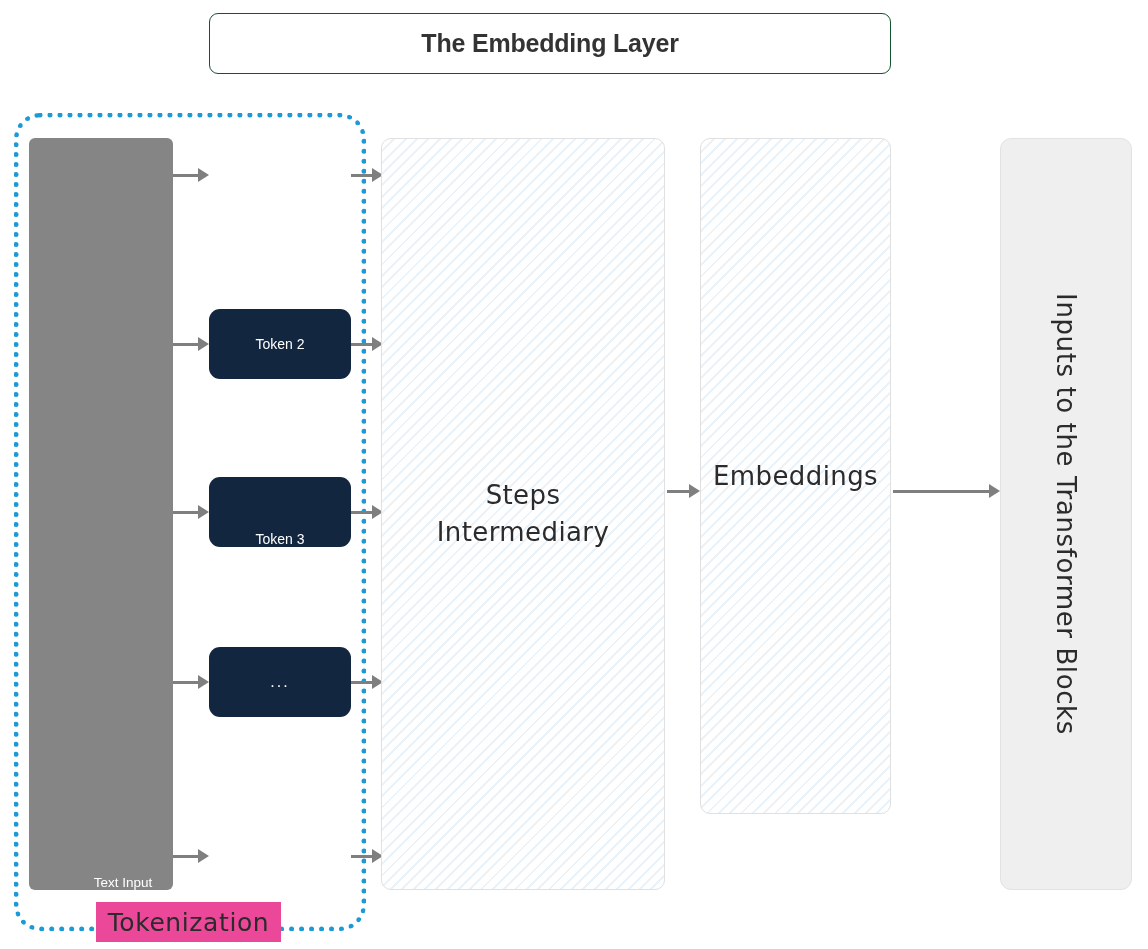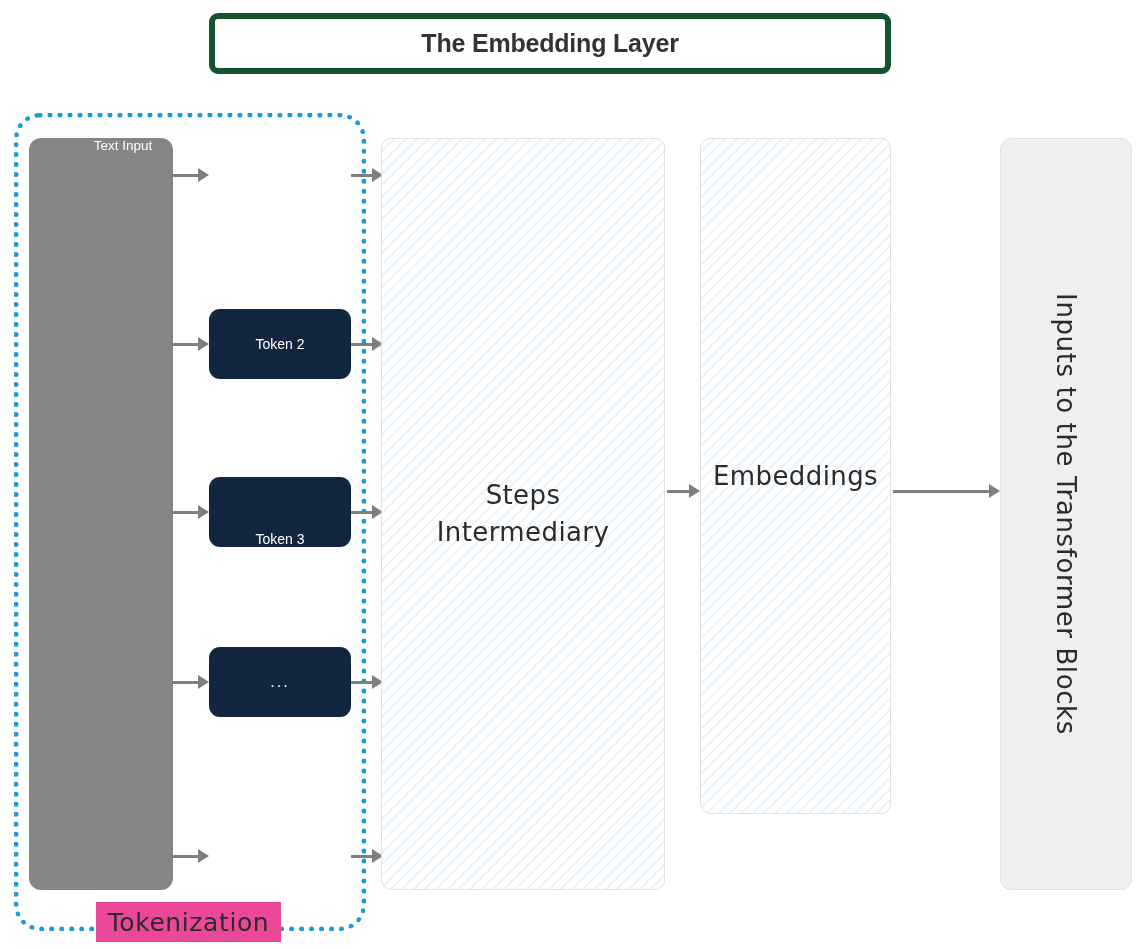--- a/index.html
+++ b/index.html
@@ -20,21 +20,21 @@
   }
 
   
   #title-banner {
     position: absolute;
     left: 209px;
     top: 13px;
     width: 682px;
     height: 61px;
     background: #ffffff;
-    border: 6px solid #14532d;
+    border: 1px solid #14532d;
     border-radius: 9px;
     display: flex;
     align-items: center;
     justify-content: center;
   }
   #title-text {
     font-family: "Liberation Sans Narrow", "Liberation Sans", sans-serif;
     font-size: 25px;
     font-weight: bold;
     color: #333333;
@@ -69,23 +69,23 @@
   }
 
   
   #text-input-box {
     position: absolute;
     left: 29px;
     top: 138px;
     width: 144px;
     height: 752px;
     background: #858585;
-    border-radius: 12px;
-    display: flex;
-    align-items: flex-start;
+    border-radius: 6px;
+    display: flex;
+    align-items: flex-end;
     justify-content: center;
     padding-left: 44px;
   }
   #text-input-label {
     font-size: 13.5px;
     color: #ffffff;
     font-family: "Liberation Sans", sans-serif;
   }
 
   

